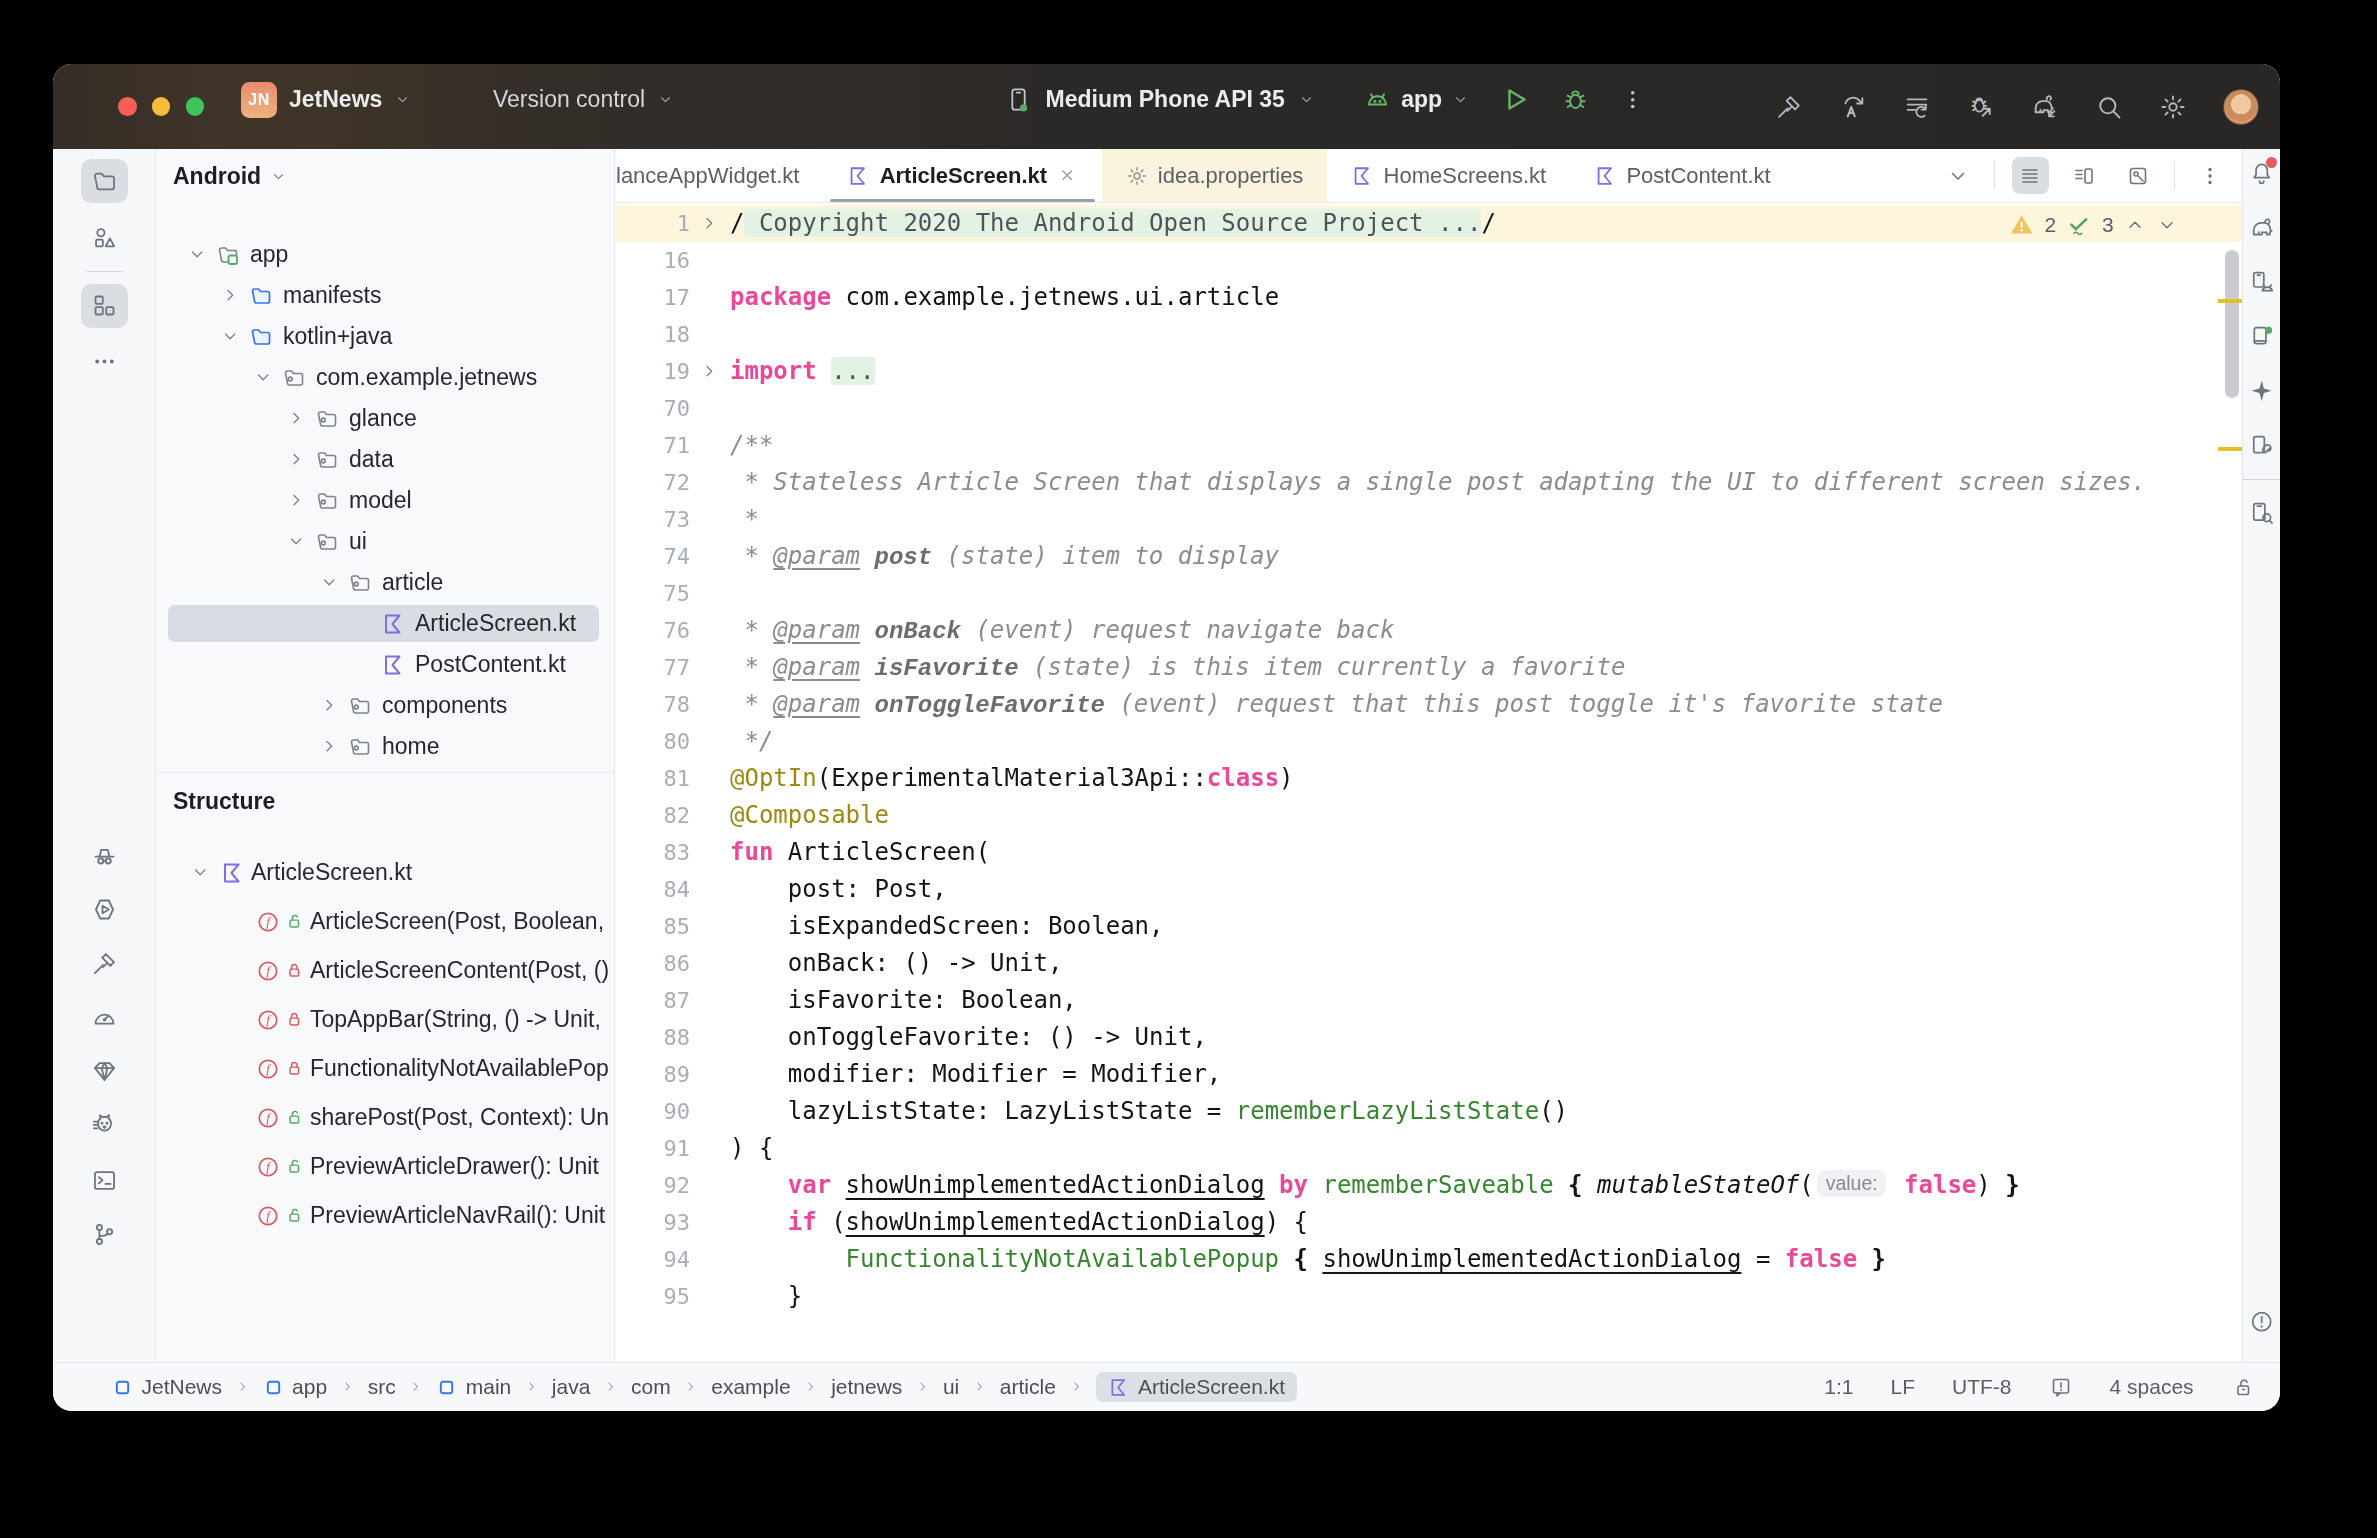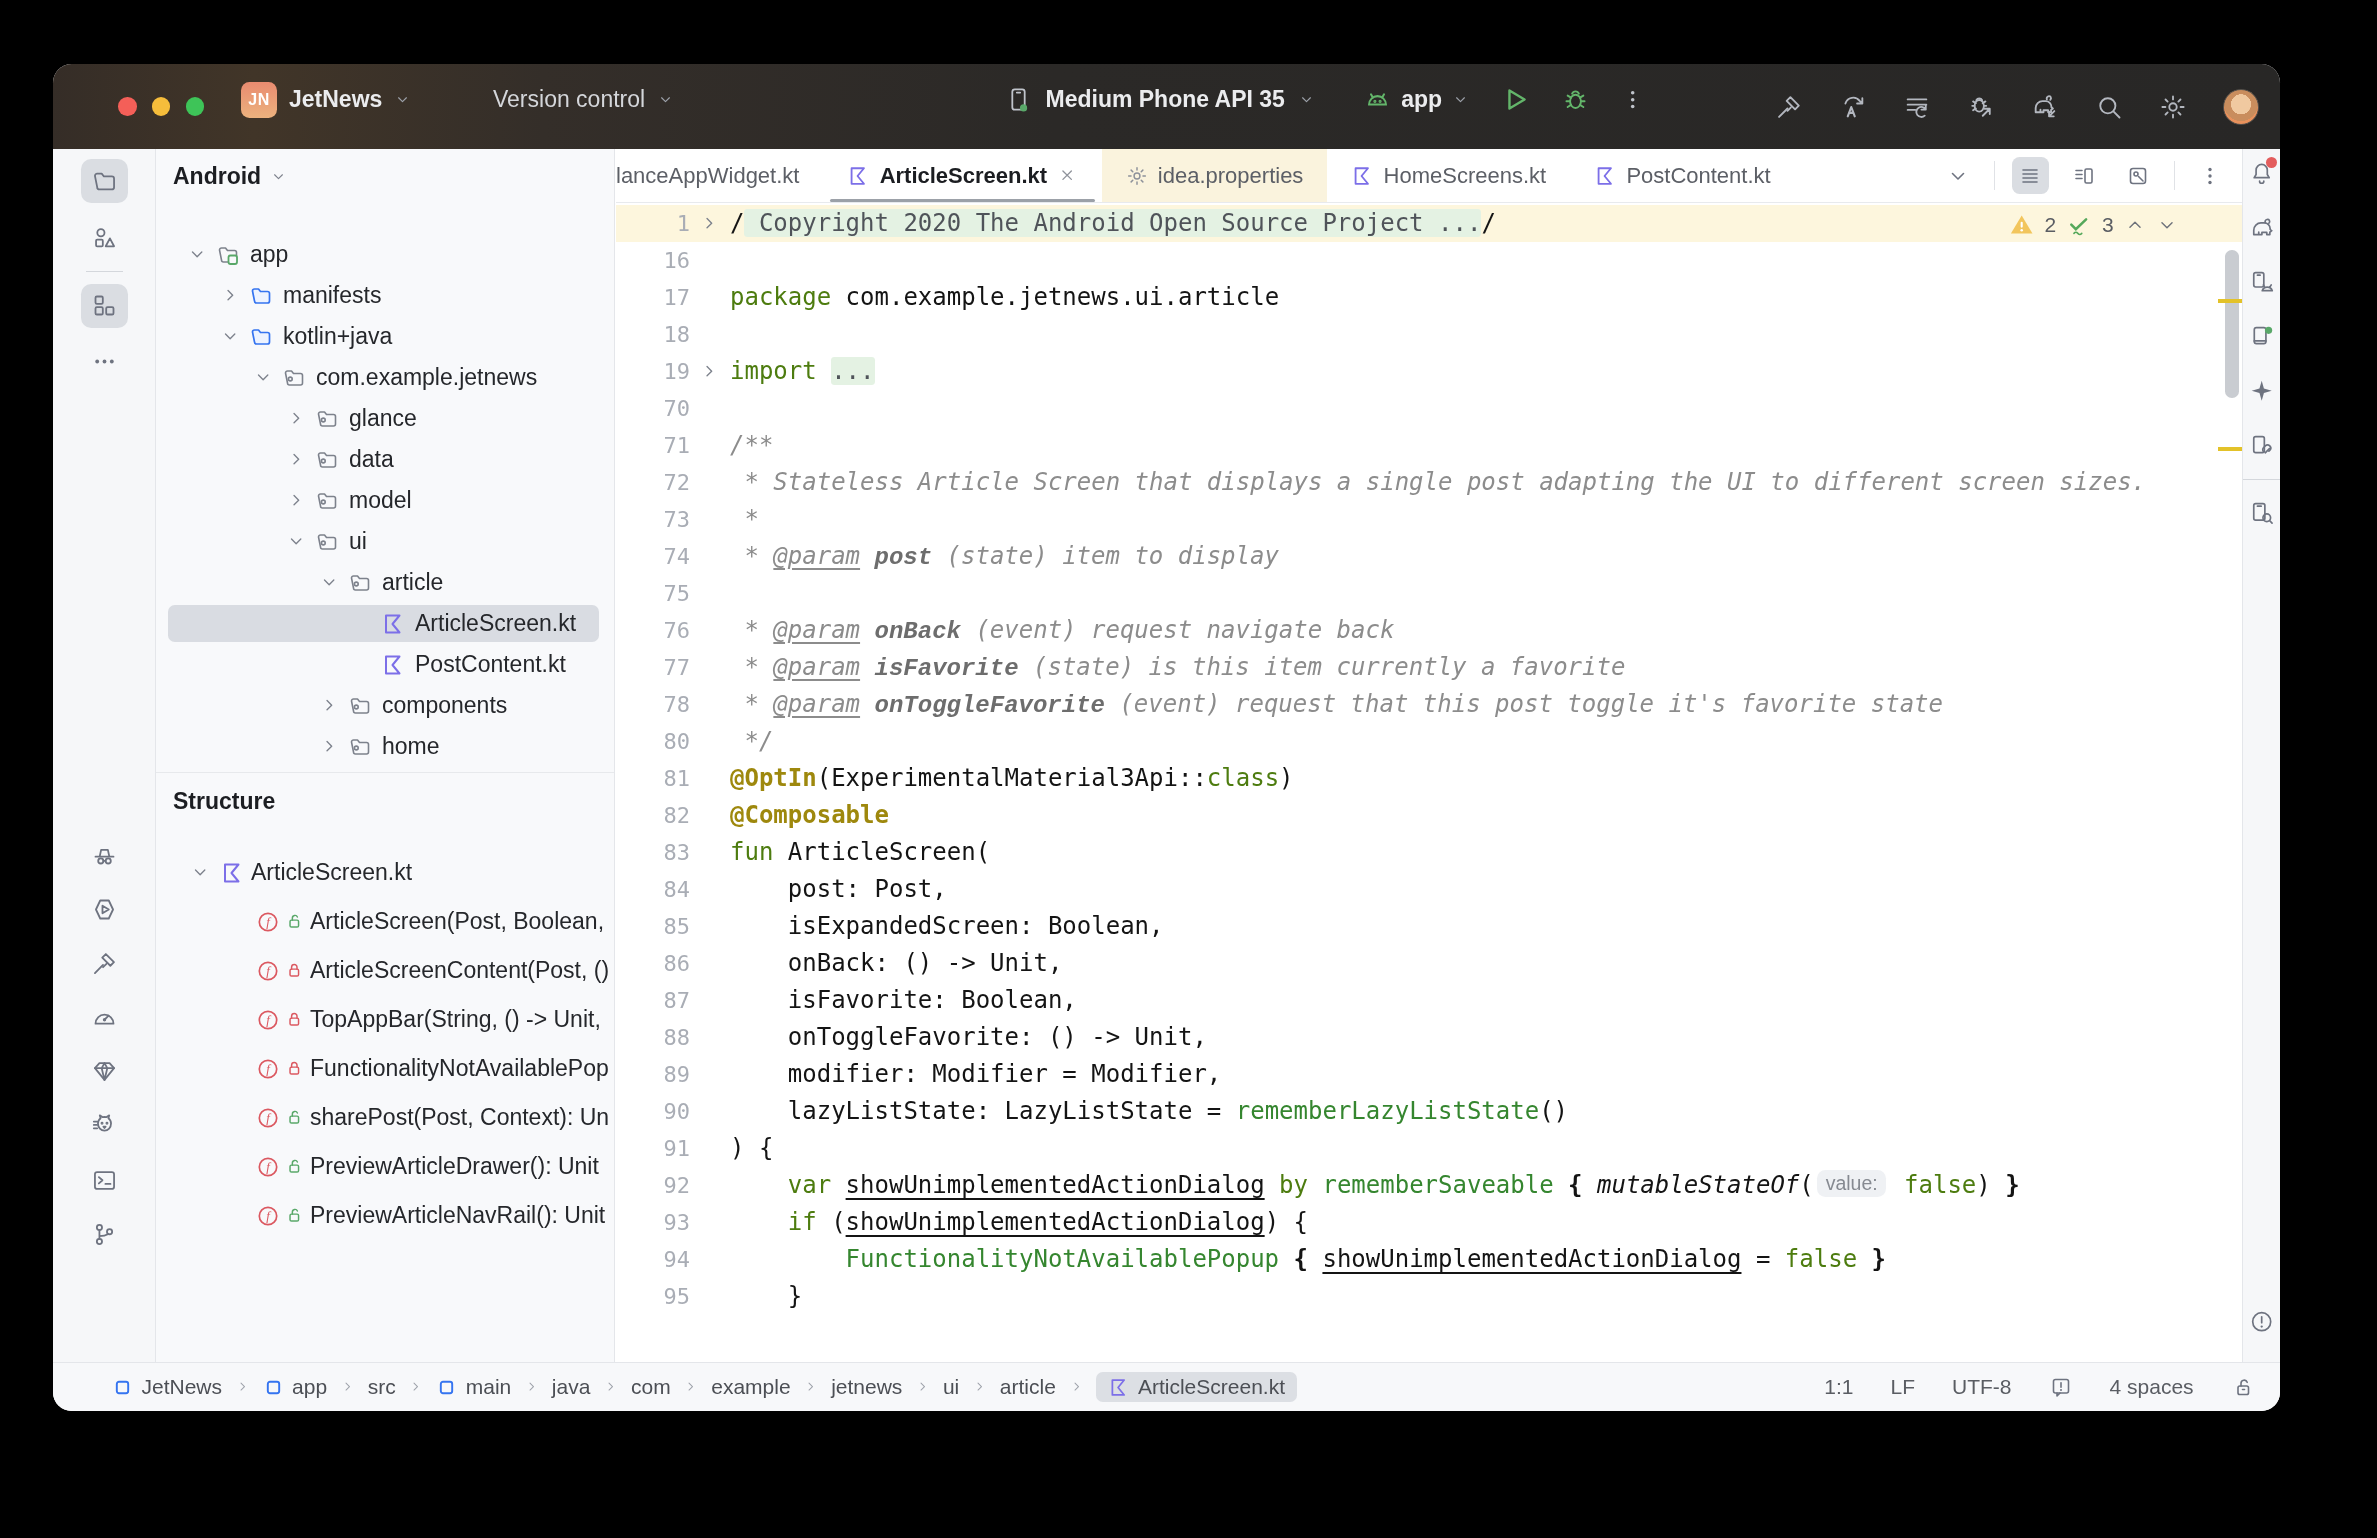--- a/index.html
+++ b/index.html
@@ -88,29 +88,29 @@
 
   .code-area { position:absolute; left:0; top:54px; right:0; bottom:0; overflow:hidden; background:#fff; }
   #code { position:absolute; left:0; top:1.7px; right:0; }
   .crow { position:relative; height:37px; }
   .crow.hl { background:#fdf6dd; }
   .ln { position:absolute; left:0; width:74px; text-align:right; line-height:37px;
     font-family:"DejaVu Sans Mono", monospace; font-size:22px; color:#a9adb5; }
   .fold-arrow { position:absolute; left:83px; top:8.5px; width:20.3px; height:20.3px; color:#7d828c; }
   .ct { position:absolute; left:114px; top:0; line-height:37px; white-space:pre;
     font-family:"DejaVu Sans Mono", monospace; font-size:24px; color:#141414; }
-  .tk-k { color:#4d7c0f; font-weight:normal; }
+  .tk-k { color:#ec4899; font-weight:bold; }
   .tk-p { color:#141414; }
   .tk-b { color:#141414; font-weight:bold; }
   .tk-c { color:#8c8c8c; font-style:italic; }
   .tk-ct { color:#8c8c8c; font-style:italic; text-decoration:underline; text-underline-offset:4.2px; }
   .tk-cb { color:#6d6d6d; font-style:italic; font-weight:bold;font-family:Liberation Mono, monospace; }
   .tk-cbw { color:#6d6d6d; font-style:italic; font-weight:bold;
     text-decoration:underline wavy #9fb39f 1.7px; text-underline-offset:6px; }
-  .tk-a { color:#9e880d;font-weight:bold; }
+  .tk-a { color:#9e880d; }
   .tk-f { color:#35862f; }
   .tk-i { color:#141414; font-style:italic; }
   .tk-u { color:#141414; text-decoration:underline; text-underline-offset:5.1px; }
   .tk-fold { background:#e4f2e3; color:#4f5359; border-radius:3.4px; }
   .tk-inlay { display:inline-block; background:#eff1f4; color:#868a91; border-radius:8.5px;
     font-family:"Liberation Sans", sans-serif; font-size:19.5px; line-height:27px; padding:0 8.5px;
     margin:0 3.4px; vertical-align:2.5px; }
 
   .inspect { position:absolute; top:5.1px; right:64px; height:34px; display:flex; align-items:center;
     gap:10.2px; font-size:21px; color:#5a5d63; }

